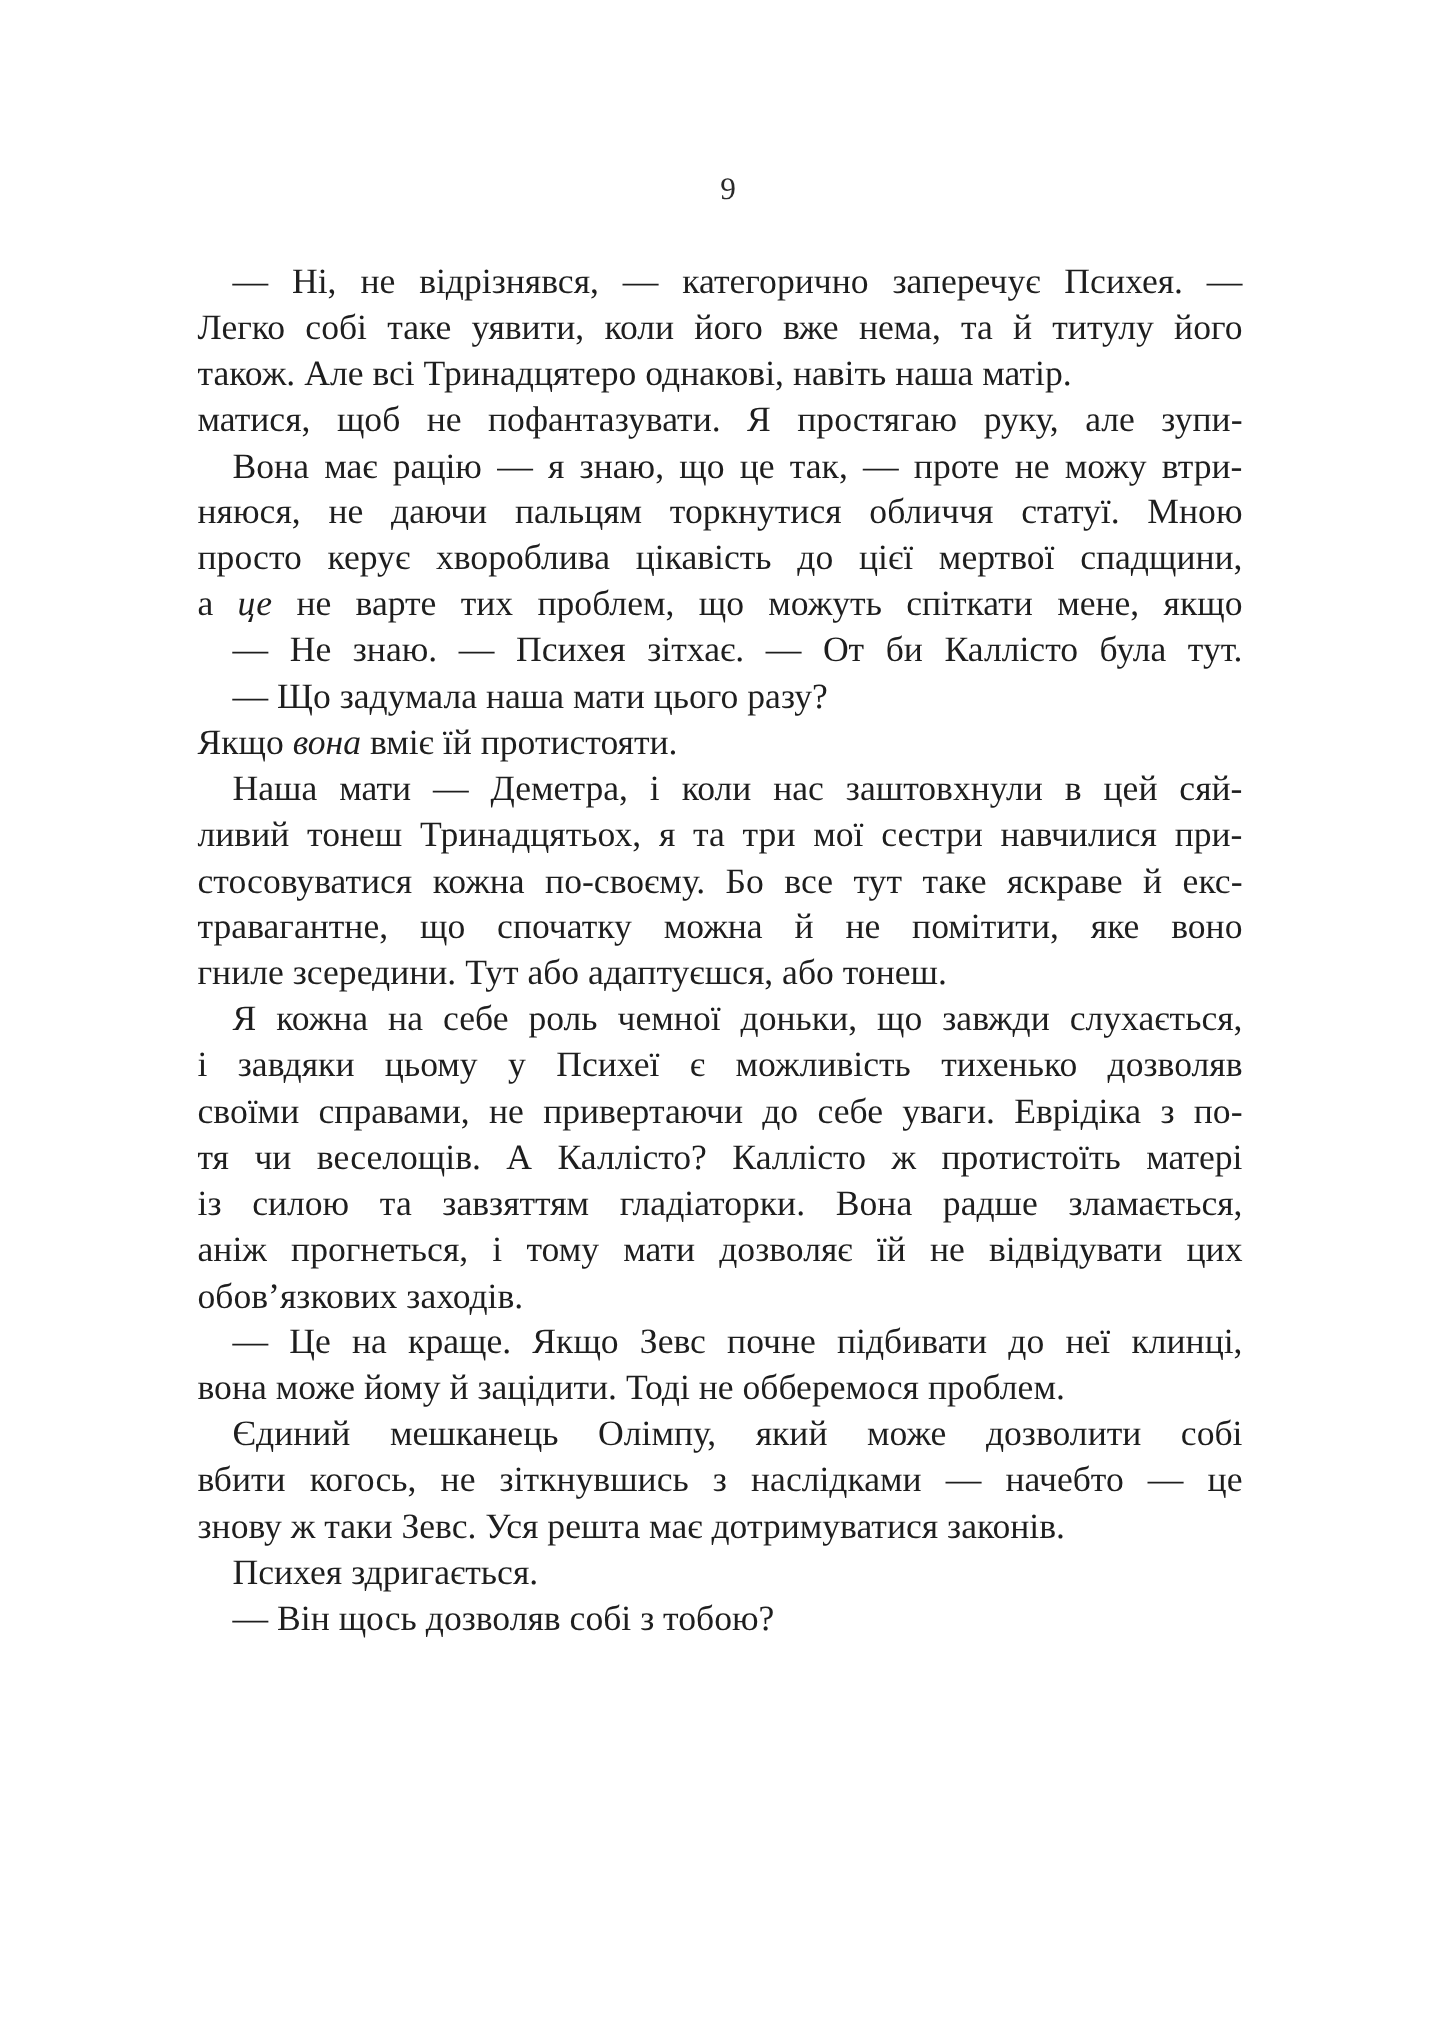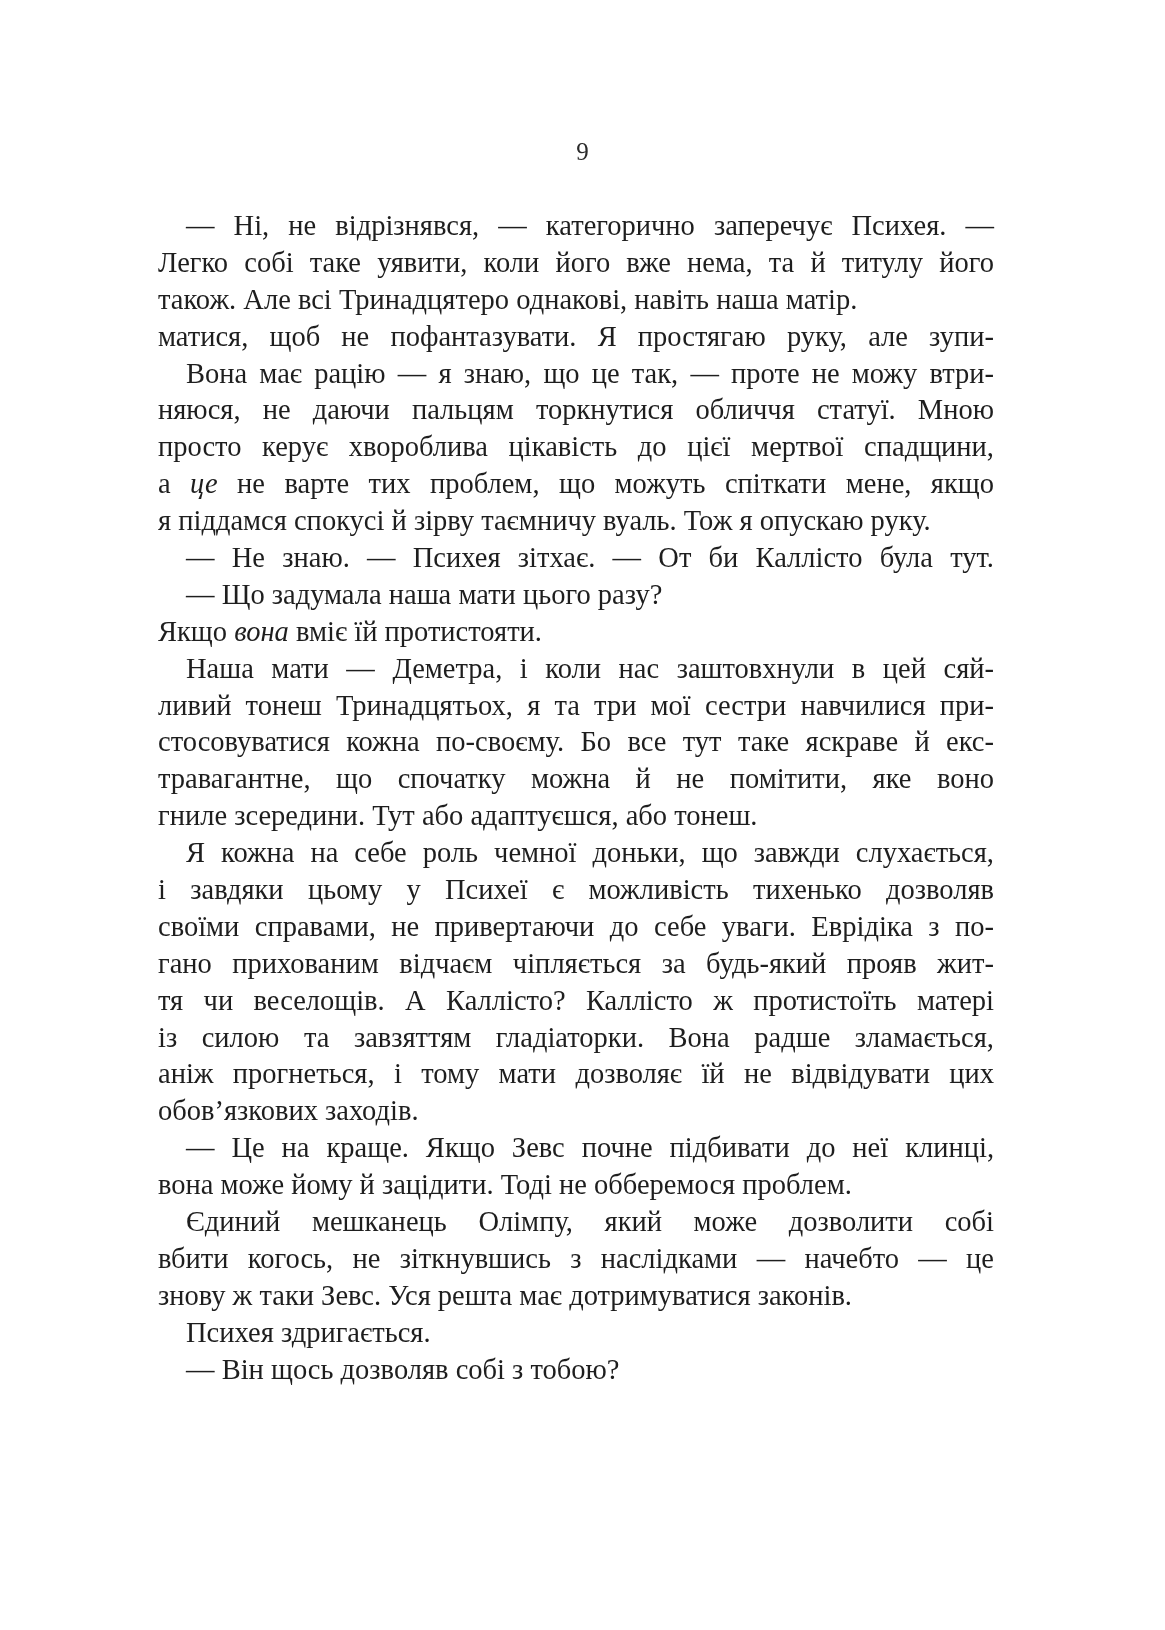--- a/index.html
+++ b/index.html
@@ -26,33 +26,31 @@
 
 <div class="text-block" id="text-block">
     <span class="line indent">— Ні, не відрізнявся, — категорично заперечує Психея. —</span>
     <span class="line">Легко собі таке уявити, коли його вже нема, та й титулу його</span>
     <span class="line last">також. Але всі Тринадцятеро однакові, навіть наша матір.</span>
     <span class="line">матися, щоб не пофантазувати. Я простягаю руку, але зупи-</span>
     <span class="line indent">Вона має рацію — я знаю, що це так, — проте не можу втри-</span>
     <span class="line">няюся, не даючи пальцям торкнутися обличчя статуї. Мною</span>
     <span class="line">просто керує хвороблива цікавість до цієї мертвої спадщини,</span>
     <span class="line"><span>а </span><span class="it">це</span><span> не варте тих проблем, що можуть спіткати мене, якщо</span></span>
-    <span class="line last">я піддамся спокусі й зірву таємничу вуаль. Тож я опускаю руку.</span>
     <span class="line indent">— Не знаю. — Психея зітхає. — От би Каллісто була тут.</span>
     <span class="line indent last">— Що задумала наша мати цього разу?</span>
     <span class="line last"><span>Якщо </span><span class="it">вона</span><span> вміє їй протистояти.</span></span>
     <span class="line indent">Наша мати — Деметра, і коли нас заштовхнули в цей сяй-</span>
     <span class="line">ливий тонеш Тринадцятьох, я та три мої сестри навчилися при-</span>
     <span class="line">стосовуватися кожна по-своєму. Бо все тут таке яскраве й екс-</span>
     <span class="line">травагантне, що спочатку можна й не помітити, яке воно</span>
     <span class="line last">гниле зсередини. Тут або адаптуєшся, або тонеш.</span>
     <span class="line indent">Я кожна на себе роль чемної доньки, що завжди слухається,</span>
     <span class="line">і завдяки цьому у Психеї є можливість тихенько дозволяв</span>
     <span class="line">своїми справами, не привертаючи до себе уваги. Еврідіка з по-</span>
-    <span class="line">гано прихованим відчаєм чіпляється за будь-який прояв жит-</span>
     <span class="line">тя чи веселощів. А Каллісто? Каллісто ж протистоїть матері</span>
     <span class="line">із силою та завзяттям гладіаторки. Вона радше зламається,</span>
     <span class="line">аніж прогнеться, і тому мати дозволяє їй не відвідувати цих</span>
     <span class="line last">обов’язкових заходів.</span>
     <span class="line indent">— Це на краще. Якщо Зевс почне підбивати до неї клинці,</span>
     <span class="line last">вона може йому й зацідити. Тоді не обберемося проблем.</span>
     <span class="line indent">Єдиний мешканець Олімпу, який може дозволити собі</span>
     <span class="line">вбити когось, не зіткнувшись з наслідками — начебто — це</span>
     <span class="line last">знову ж таки Зевс. Уся решта має дотримуватися законів.</span>
     <span class="line indent last">Психея здригається.</span>

